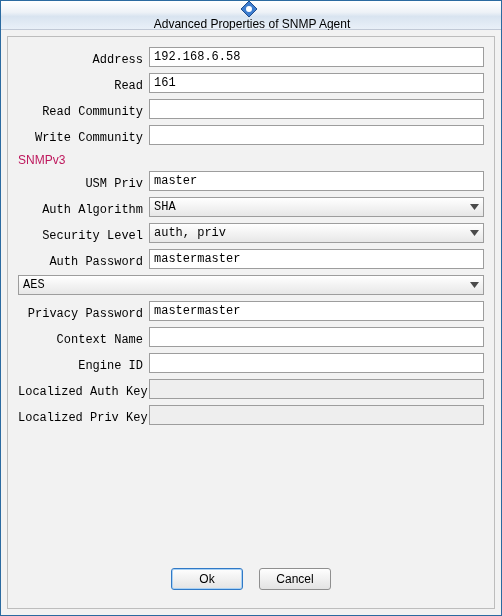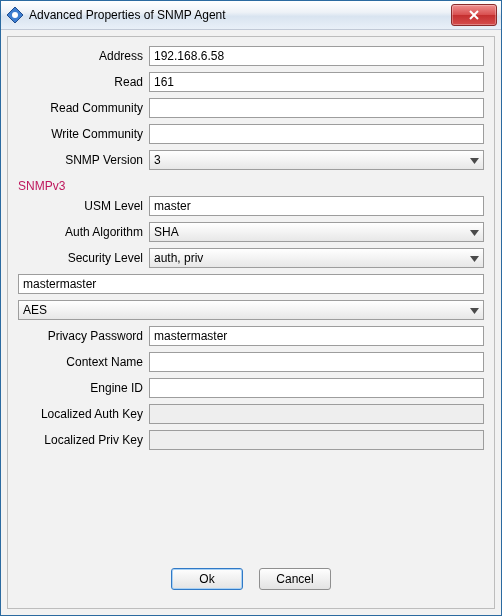--- a/index.html
+++ b/index.html
@@ -19,20 +19,21 @@
     flex-direction: column;
   }
   
   .titlebar {
     height: 28px;
     background: linear-gradient(to bottom, #ffffff 0%, #eef2f7 40%, #d9e4f0 55%, #e9f0f8 100%);
     display: flex;
     align-items: center;
     padding: 0 4px 0 6px;
     border-bottom: 1px solid #c1c9d6;
+    flex-direction: column;
   }
   .titlebar .app-icon {
     width: 16px;
     height: 16px;
     margin-right: 6px;
   }
   .titlebar .title {
     font-weight: normal;
     color: #000;
     flex: 1;
@@ -65,23 +66,24 @@
     flex: 1;
     border: 1px solid #bdbdbd;
     background: #f2f2f2;
     padding: 8px 10px 8px 10px;
     box-sizing: border-box;
     display: flex;
     flex-direction: column;
   }
   .form-row {
     display: flex;
-    align-items: center;
+    align-items: flex-end;
     margin-bottom: 4px;
     height: 22px;
+    font-family: Liberation Mono, monospace;
   }
   .form-label {
     width: 125px;
     text-align: right;
     padding-right: 6px;
     color: #000;
     font-size: 12px;
     white-space: nowrap;
   }
   .form-input, .form-select {
@@ -182,36 +184,25 @@
         <input class="form-input" value="161" style="">
       </div>
       <div class="form-row">
         <div class="form-label">Read Community</div>
         <input class="form-input" value="" style="">
       </div>
       <div class="form-row">
         <div class="form-label">Write Community</div>
         <input class="form-input" value="" style="">
       </div>
-      <div class="form-row">
-        <div class="form-label">SNMP Version</div>
-        <div class="form-select">
-          <span class="sel-value">3</span>
-          <span class="sel-arrow">
-            <svg viewBox="0 0 9 6">
-                <polygon points="0,0 9,0 4.5,6" fill="#4a4a4a"></polygon>
-              </svg>
-          </span>
-        </div>
-      </div>
 
       <div class="group-label">SNMPv3</div>
 
       <div class="form-row">
-        <div class="form-label">USM Level</div>
+        <div class="form-label">USM Priv</div>
         <input class="form-input" value="master" style="">
       </div>
       <div class="form-row">
         <div class="form-label">Auth Algorithm</div>
         <div class="form-select">
           <span class="sel-value">SHA</span>
           <span class="sel-arrow">
             <svg viewBox="0 0 9 6">
                 <polygon points="0,0 9,0 4.5,6" fill="#4a4a4a"></polygon>
               </svg>
@@ -223,20 +214,21 @@
         <div class="form-select">
           <span class="sel-value">auth, priv</span>
           <span class="sel-arrow">
             <svg viewBox="0 0 9 6">
                 <polygon points="0,0 9,0 4.5,6" fill="#4a4a4a"></polygon>
               </svg>
           </span>
         </div>
       </div>
       <div class="form-row">
+        <div class="form-label">Auth Password</div>
         <input class="form-input" value="mastermaster" style="">
       </div>
       <div class="form-row">
         <div class="form-select">
           <span class="sel-value">AES</span>
           <span class="sel-arrow">
             <svg viewBox="0 0 9 6">
                 <polygon points="0,0 9,0 4.5,6" fill="#4a4a4a"></polygon>
               </svg>
           </span>

